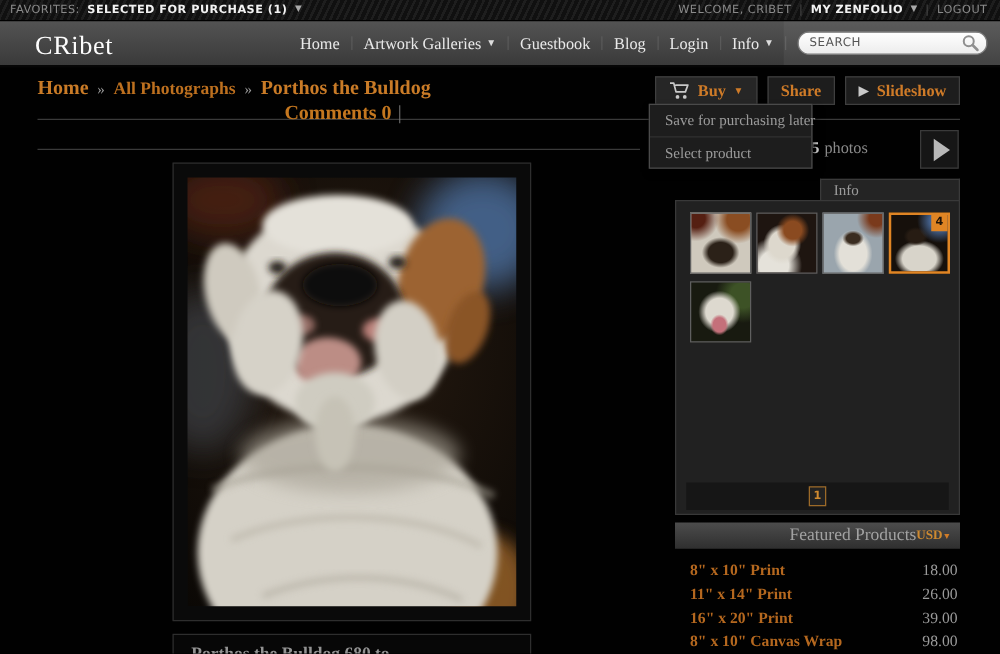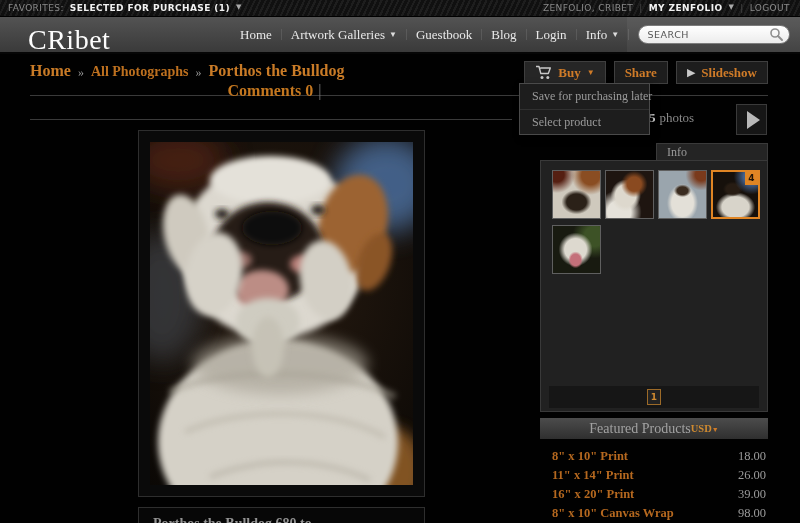--- a/index.html
+++ b/index.html
@@ -27,21 +27,21 @@
   .tiny-caret { font-size:7px; color:#aaa; }
   .bar-pipe { color:#4a4a4a; }
 
   
   #header {
     position:absolute; left:0; top:17px; width:800px; height:37px;
     background:linear-gradient(180deg,#535353,#3a3a3a);
     border-bottom:2px solid #060606;
   }
   #logo {
-    position:absolute; left:28px; top:7px; font-size:28px; color:#fdfdfd;
+    position:absolute; left:28px; top:7px; font-size:21px; color:#fdfdfd;
     letter-spacing:.5px; cursor:pointer;
   }
   #main-nav {
     position:absolute; left:240px; top:0; height:35px;
     display:flex; align-items:center; gap:9px;
     font-size:13px; color:#e9e9e9; white-space:nowrap;
   }
   .nav-item { cursor:pointer; display:flex; align-items:center; gap:4px; }
   .nav-sep { width:1px; height:11px; background:#6a6a6a; opacity:.55; }
   .nav-caret { font-size:8px; color:#dcdcdc; }
@@ -184,21 +184,21 @@
   #page-btn {
     width:14px; height:16px; border:1px solid #9c6a28; background:#222;
     color:#cf8a30; font-family:"DejaVu Sans",sans-serif; font-size:9px; font-weight:bold;
     text-align:center; line-height:15px; cursor:pointer;
   }
 
   
   #featured-bar {
     position:absolute; left:540px; top:418px; width:228px; height:21px;
     background:linear-gradient(180deg,#4c4c4c,#2f2f2f);
-    display:flex; align-items:center; justify-content:center; padding:0 7px;
+    display:flex; align-items:center; justify-content:flex-end; padding:0 7px;
   }
   #featured-bar .ftitle { font-size:14px; color:#a2a2a2; }
   #featured-bar .fcur { font-size:10.5px; font-weight:bold; color:#cf8a30; cursor:pointer; }
   #featured-bar .fcur .btn-caret { font-size:7px; }
   .prod-row {
     position:absolute; left:540px; width:228px; height:19px;
     display:flex; align-items:center; justify-content:space-between;
     padding:0 2px 0 12px; white-space:nowrap;
   }
   .prod-name { font-size:12.5px; font-weight:bold; color:#b5681f; cursor:pointer; }
@@ -209,21 +209,21 @@
 
 <div id="stage">
 
   <div id="fav-bar">
     <div class="fav-left">
       <span class="dim">FAVORITES:</span>
       <span class="lit">SELECTED FOR PURCHASE (1)</span>
       <span class="tiny-caret">▼</span>
     </div>
     <div class="fav-right">
-      <span class="dim">ZENFOLIO, CRIBET</span>
+      <span class="dim">WELCOME, CRIBET</span>
       <span class="bar-pipe">|</span>
       <span class="lit">MY ZENFOLIO</span>
       <span class="tiny-caret">▼</span>
       <span class="bar-pipe">|</span>
       <span class="dim">LOGOUT</span>
     </div>
   </div>
 
   <div id="header">
     <div id="logo">CRibet</div>

